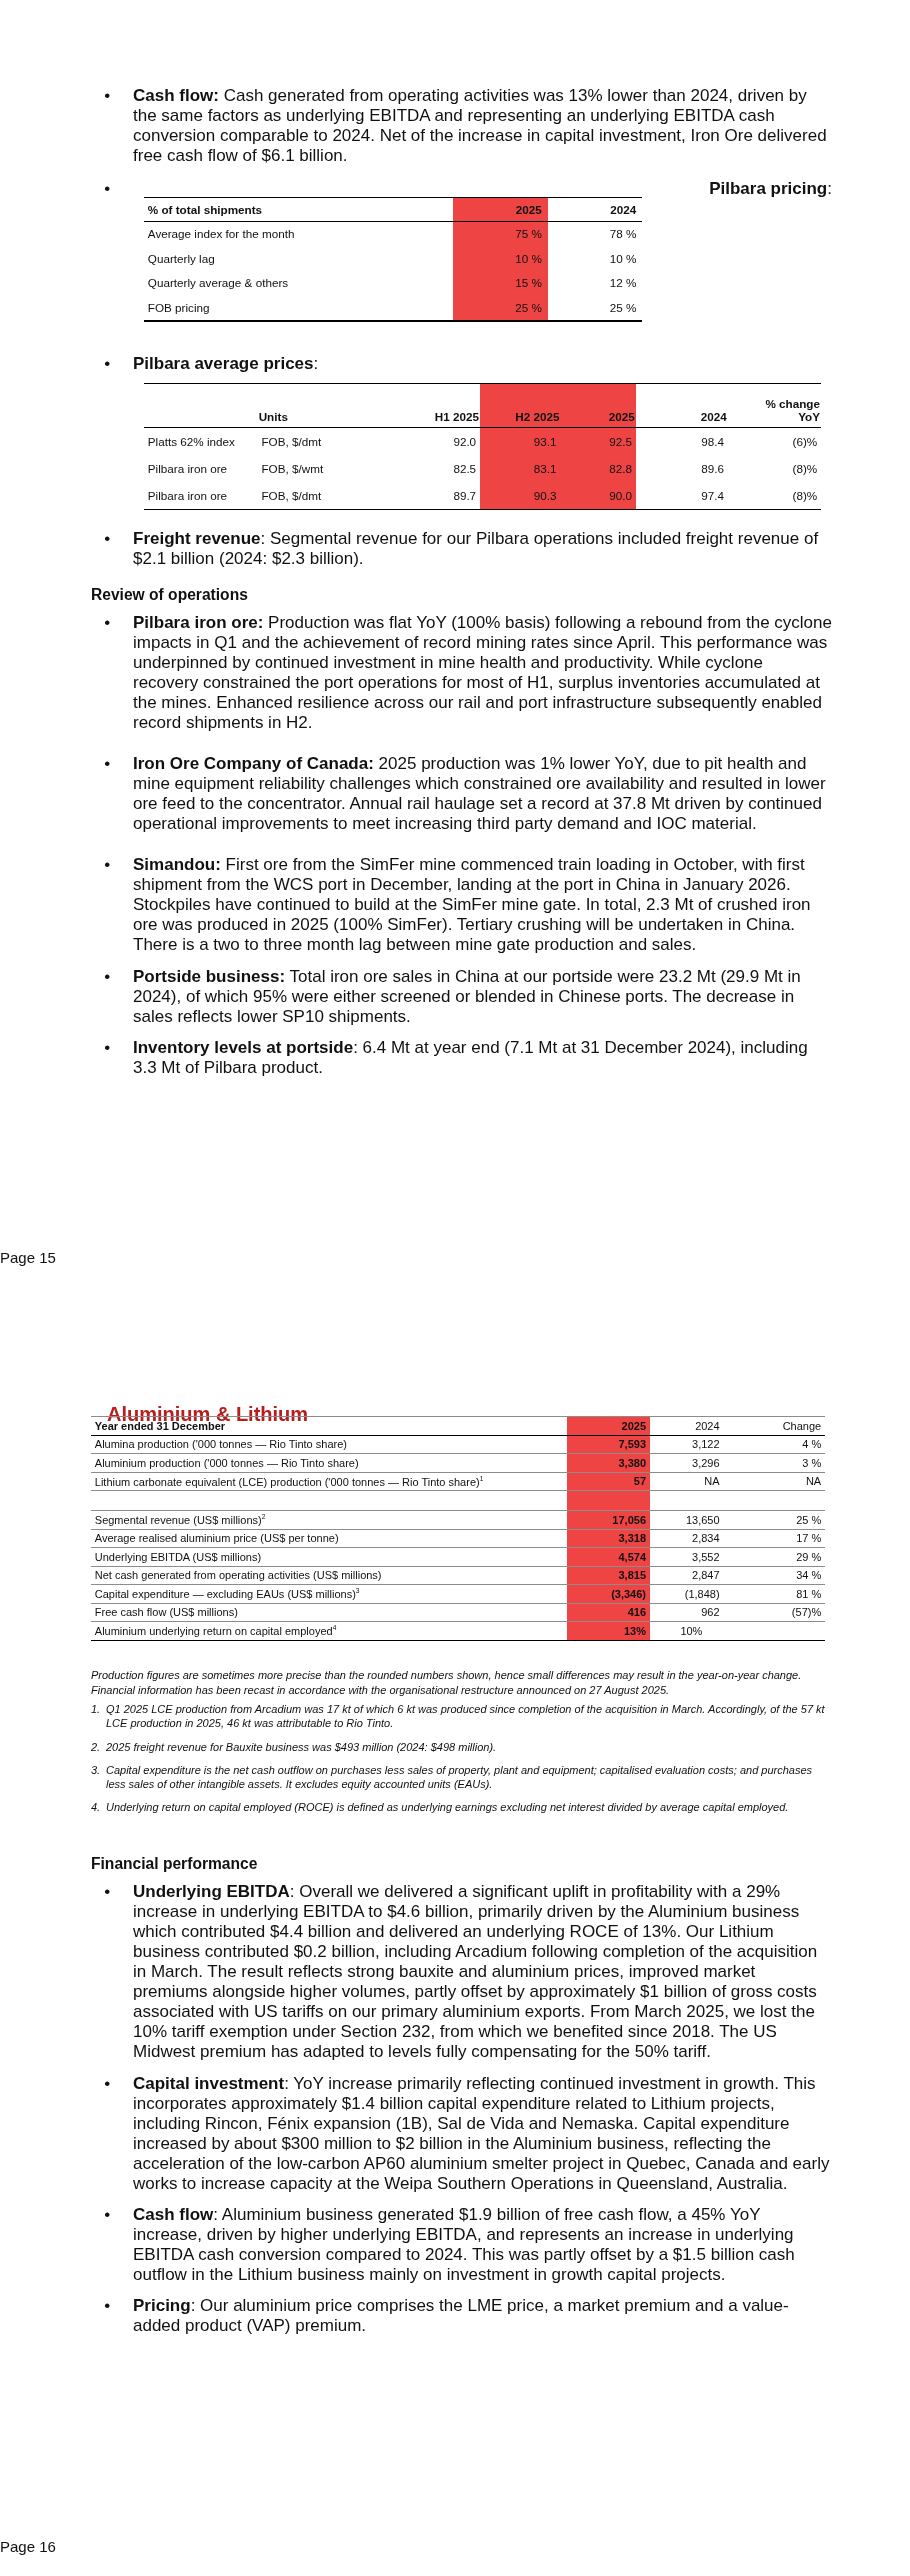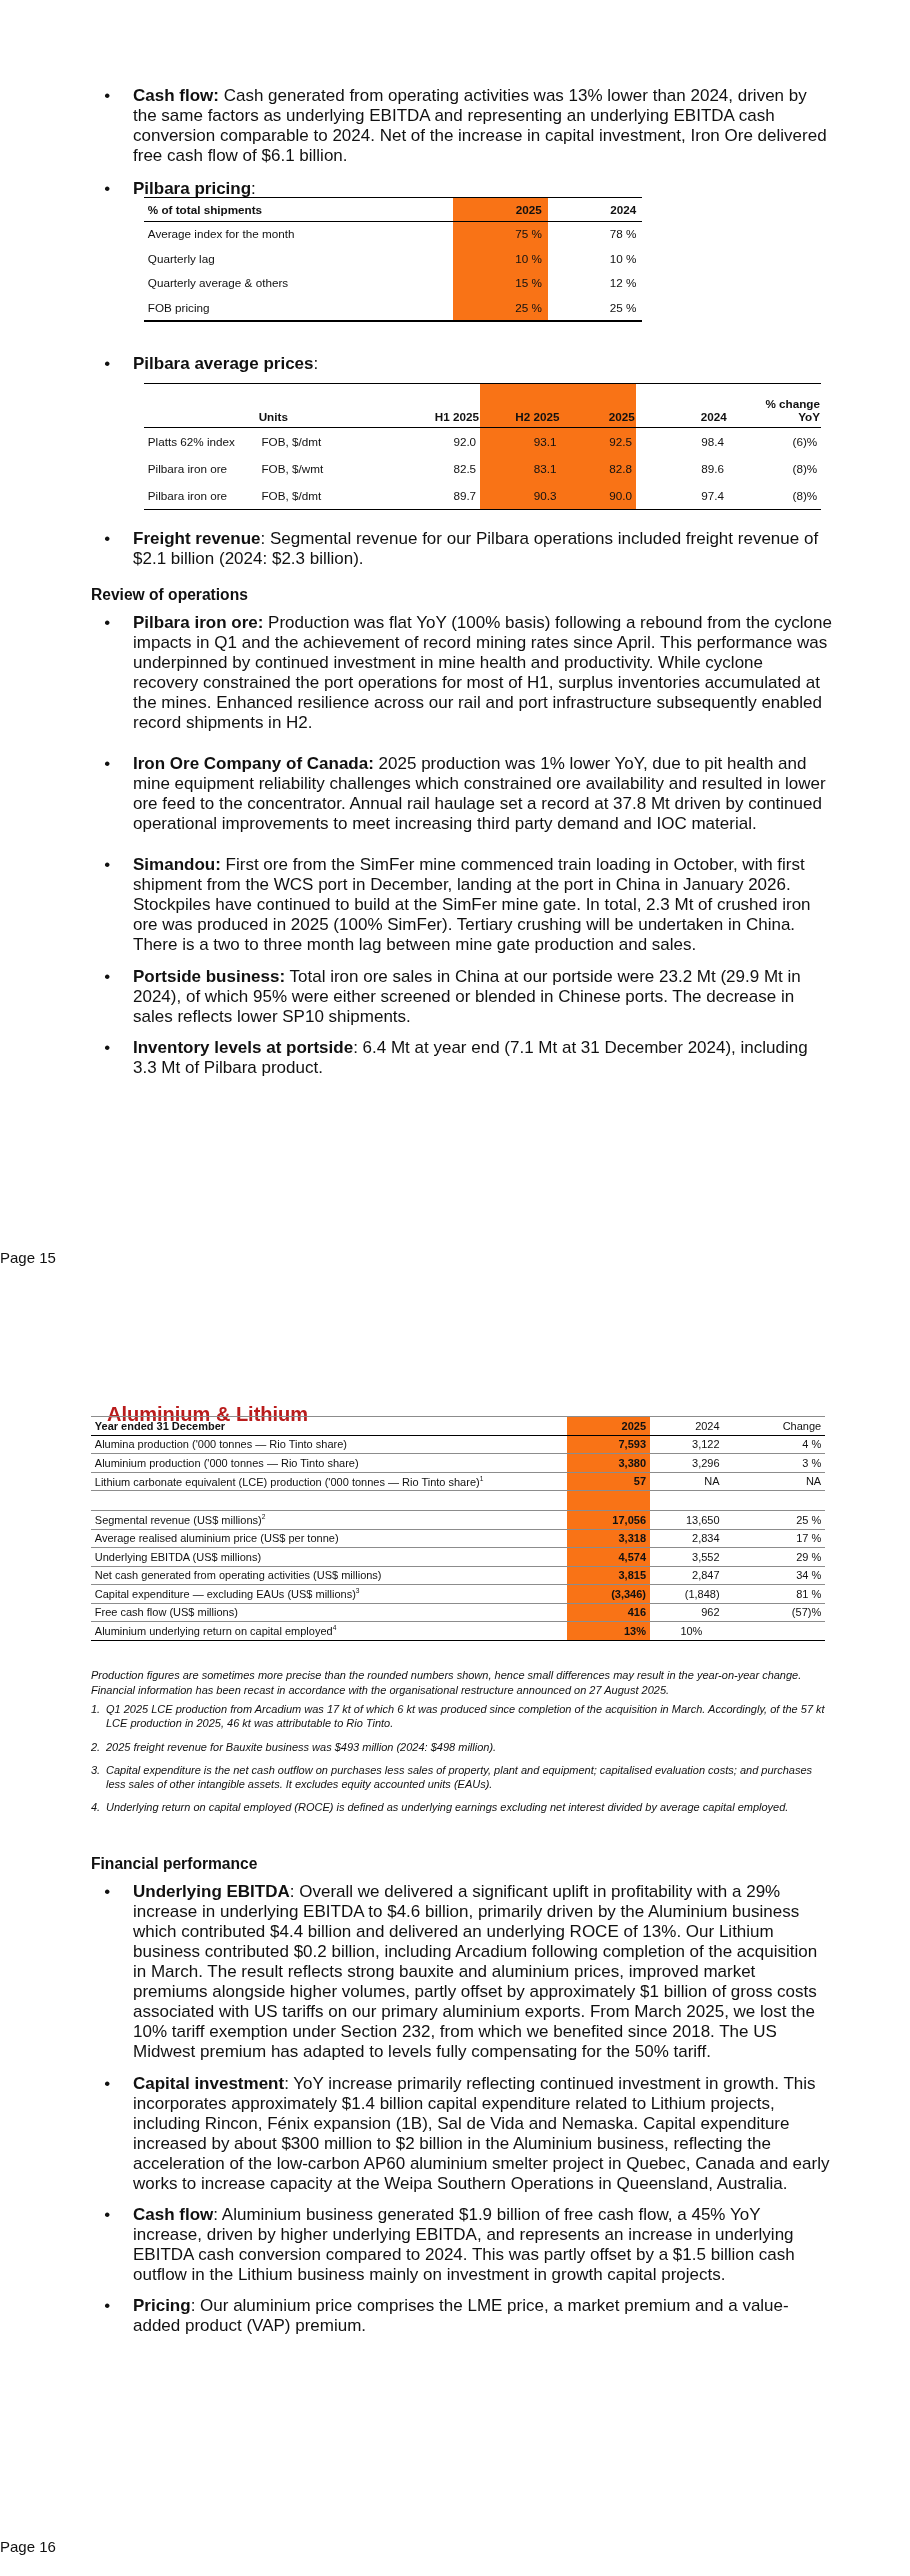--- a/index.html
+++ b/index.html
@@ -10,21 +10,21 @@
   .bullets li { position: relative; padding-left: 42px; font-size: 17px; line-height: 20px; margin-bottom: 11.3px; }
   .bullets li::before { content: "•"; position: absolute; left: 13.2px; top: 0; }
   .b { font-weight: bold; }
   h3.sec { font-size: 15.6px; font-weight: bold; margin: 0; }
   table { border-collapse: collapse; font-family: "Liberation Sans", sans-serif; }
   .t1 { position: absolute; left: 144px; top: 197px; width: 498px; font-size: 11.7px; }
   .t1 th, .t1 td { padding: 0 5.7px 0 3.8px; height: 24.5px; }
   .t1 thead tr { border-top: 1.9px solid #000; border-bottom: 1.9px solid #000; }
   .t1 thead th { height: 22.6px; font-weight: bold; }
   .t1 tbody tr:last-child { border-bottom: 2.8px solid #000; }
-  .shade { background: #f97316; }
+  .shade { background: #ef4444; }
   .r { text-align: right; }
   .l { text-align: left; }
   .t2 { position: absolute; left: 144px; top: 383px; width: 677px; font-size: 11.7px; }
   .t2 thead tr { border-top: 1.9px solid #000; border-bottom: 1.9px solid #000; }
   .t2 thead th { height: 38px; vertical-align: bottom; padding-bottom: 3.8px; font-weight: bold; }
   .t2 td { height: 27px; padding: 0 3.8px; }
   .t2 tbody tr:last-child { border-bottom: 1.9px solid #000; }
   .pagenum { position: absolute; width: 911px; text-align: left; font-size: 15px; }
   .heading-red { position: absolute; left: 91px; top: 1387px; font-size: 20px; font-weight: bold; color: #b91c1c; margin: 16px; }
   .t3 { position: absolute; left: 91px; top: 1416px; width: 734px; font-size: 11px; }
@@ -43,21 +43,21 @@
   .notes ol li .num { position: absolute; left: 0; }
 </style>
 </head>
 <body>
 
 <div class="page">
 
   <div class="content" style="top:86px;">
     <ul class="bullets">
       <li><span class="b">Cash flow:</span><span> Cash generated from operating activities was 13% lower than 2024, driven by the same factors as underlying EBITDA and representing an underlying EBITDA cash conversion comparable to 2024. Net of the increase in capital investment, Iron Ore delivered free cash flow of $6.1 billion.</span></li>
-      <li style="margin-top:13.2px;"><span class="b">Pilbara pricing</span><span>:</span></li>
+      <li style="margin-top:13.2px;text-align:right;"><span class="b">Pilbara pricing</span><span>:</span></li>
     </ul>
   </div>
 
   <table class="t1">
     <thead>
       <tr>
         <th class="l">% of total shipments</th>
         <th class="r shade" style="width:85px;">2025</th>
         <th class="r" style="width:85px;">2024</th>
       </tr>

